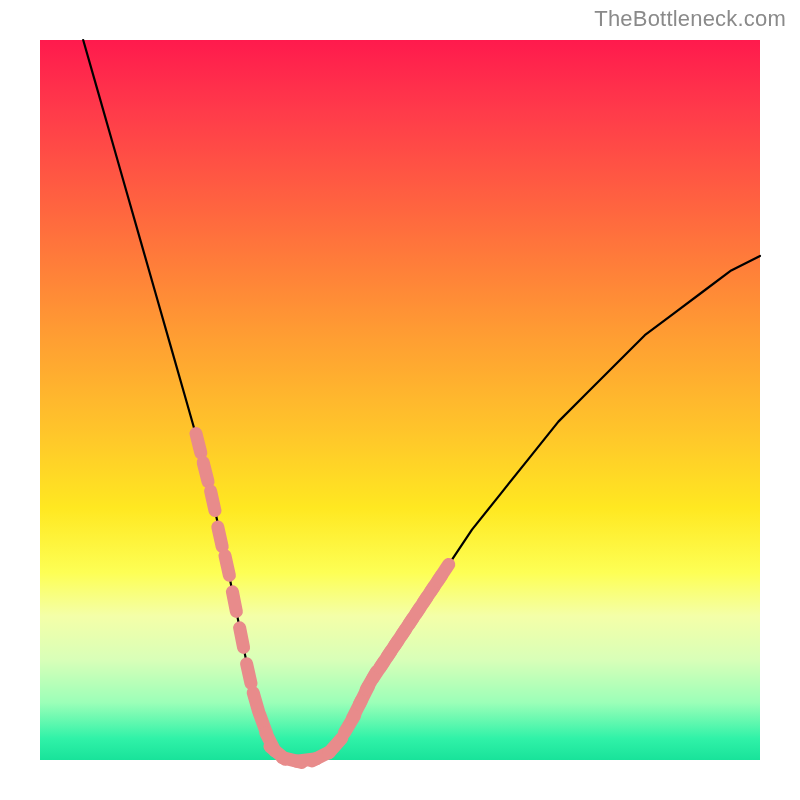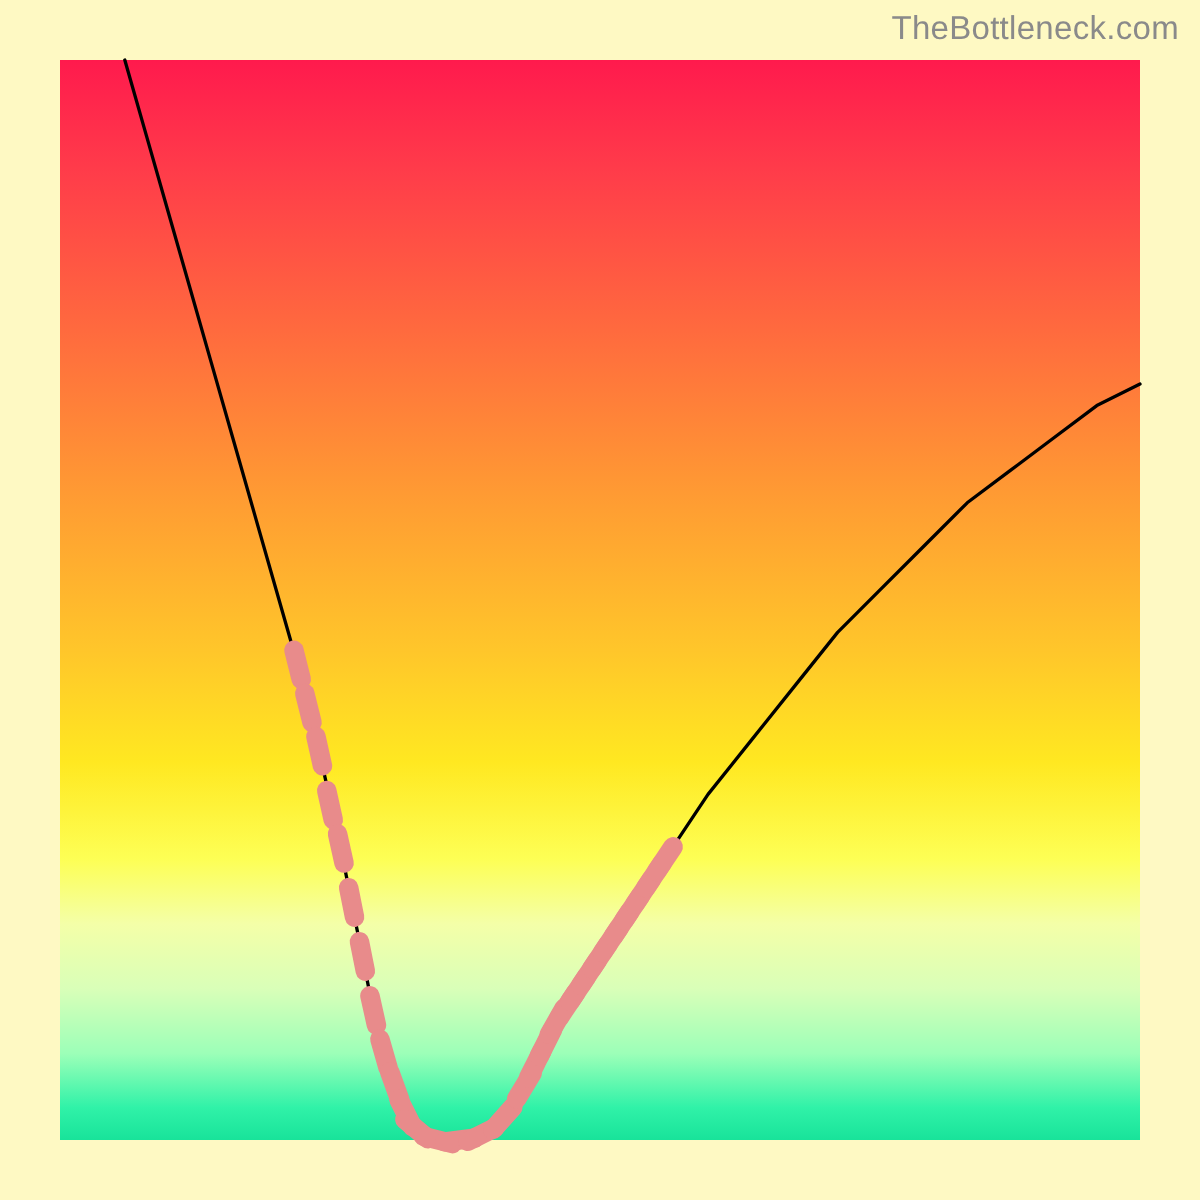--- a/index.html
+++ b/index.html
@@ -10,21 +10,21 @@
     background: #000;
     overflow: hidden;
     font-family: Arial, Helvetica, sans-serif;
   }
   .frame {
     position: absolute;
     left: 0;
     top: 0;
     width: 800px;
     height: 800px;
-    background: #fef9c3;
+    background: #ffffff;
   }
   .plot-area {
     position: absolute;
     left: 40px;
     top: 40px;
     width: 720px;
     height: 720px;
     background: linear-gradient(to bottom,
       #ff1a4d 0%,
       #ff3b4a 10%,

